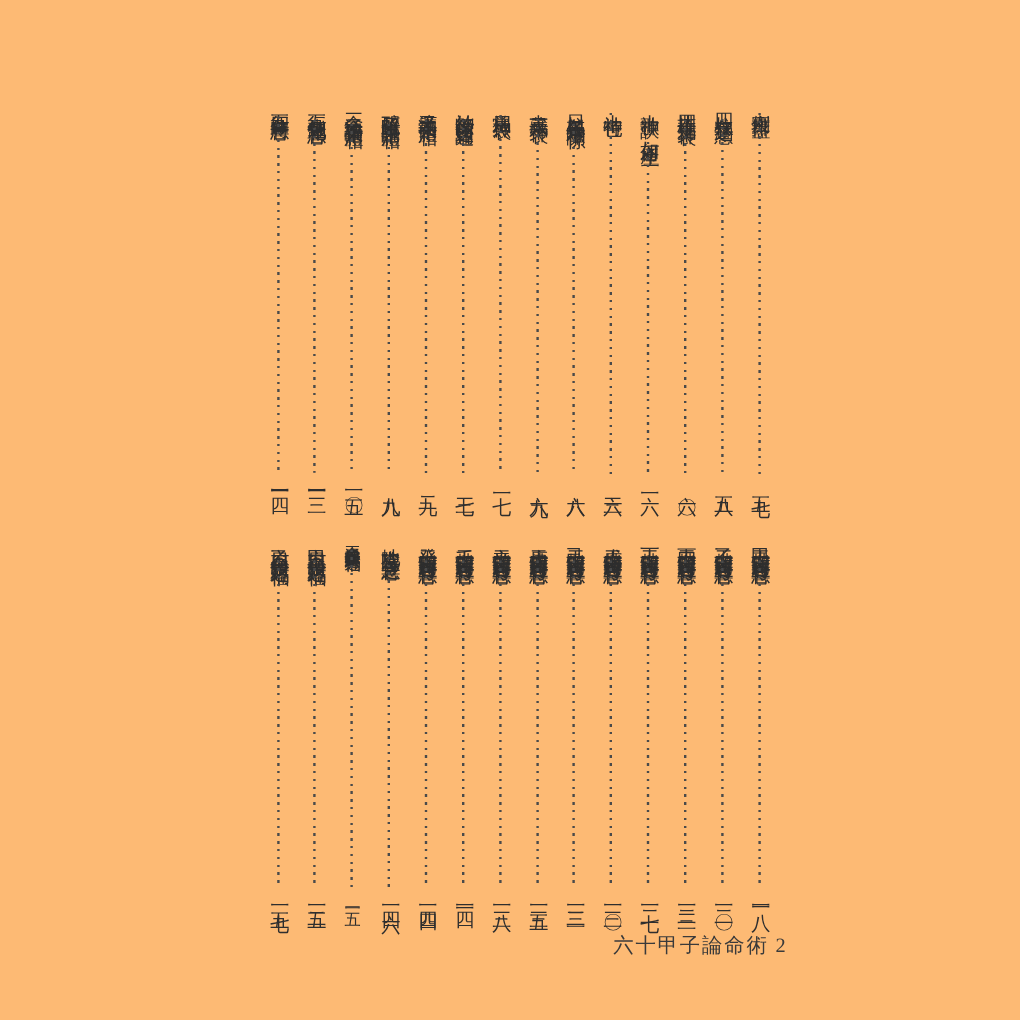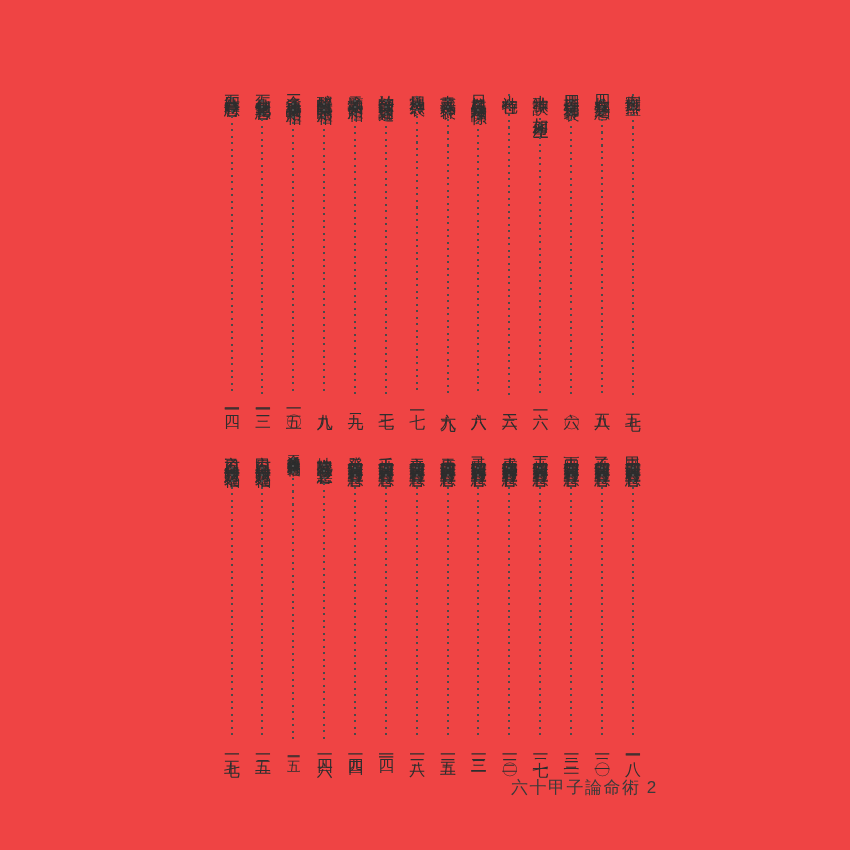--- a/index.html
+++ b/index.html
@@ -4,23 +4,23 @@
 <style>
   html, body {
     margin: 0;
     padding: 0;
     background: #ffffff;
   }
   .page {
     position: relative;
     width: 850px;
     height: 850px;
-    background: #ef4444;
+    background: #fdba74;
     overflow: hidden;
-    font-family: Liberation Sans, sans-serif;
+    font-family: Liberation Serif, serif;
   }
   .toc-block {
     position: absolute;
     writing-mode: vertical-rl;
     right: 202px;
     width: 432px;
   }
   #toc-top    { top: 82px;  height: 322px; }
   #toc-bottom { top: 444px; height: 306px; }
 

